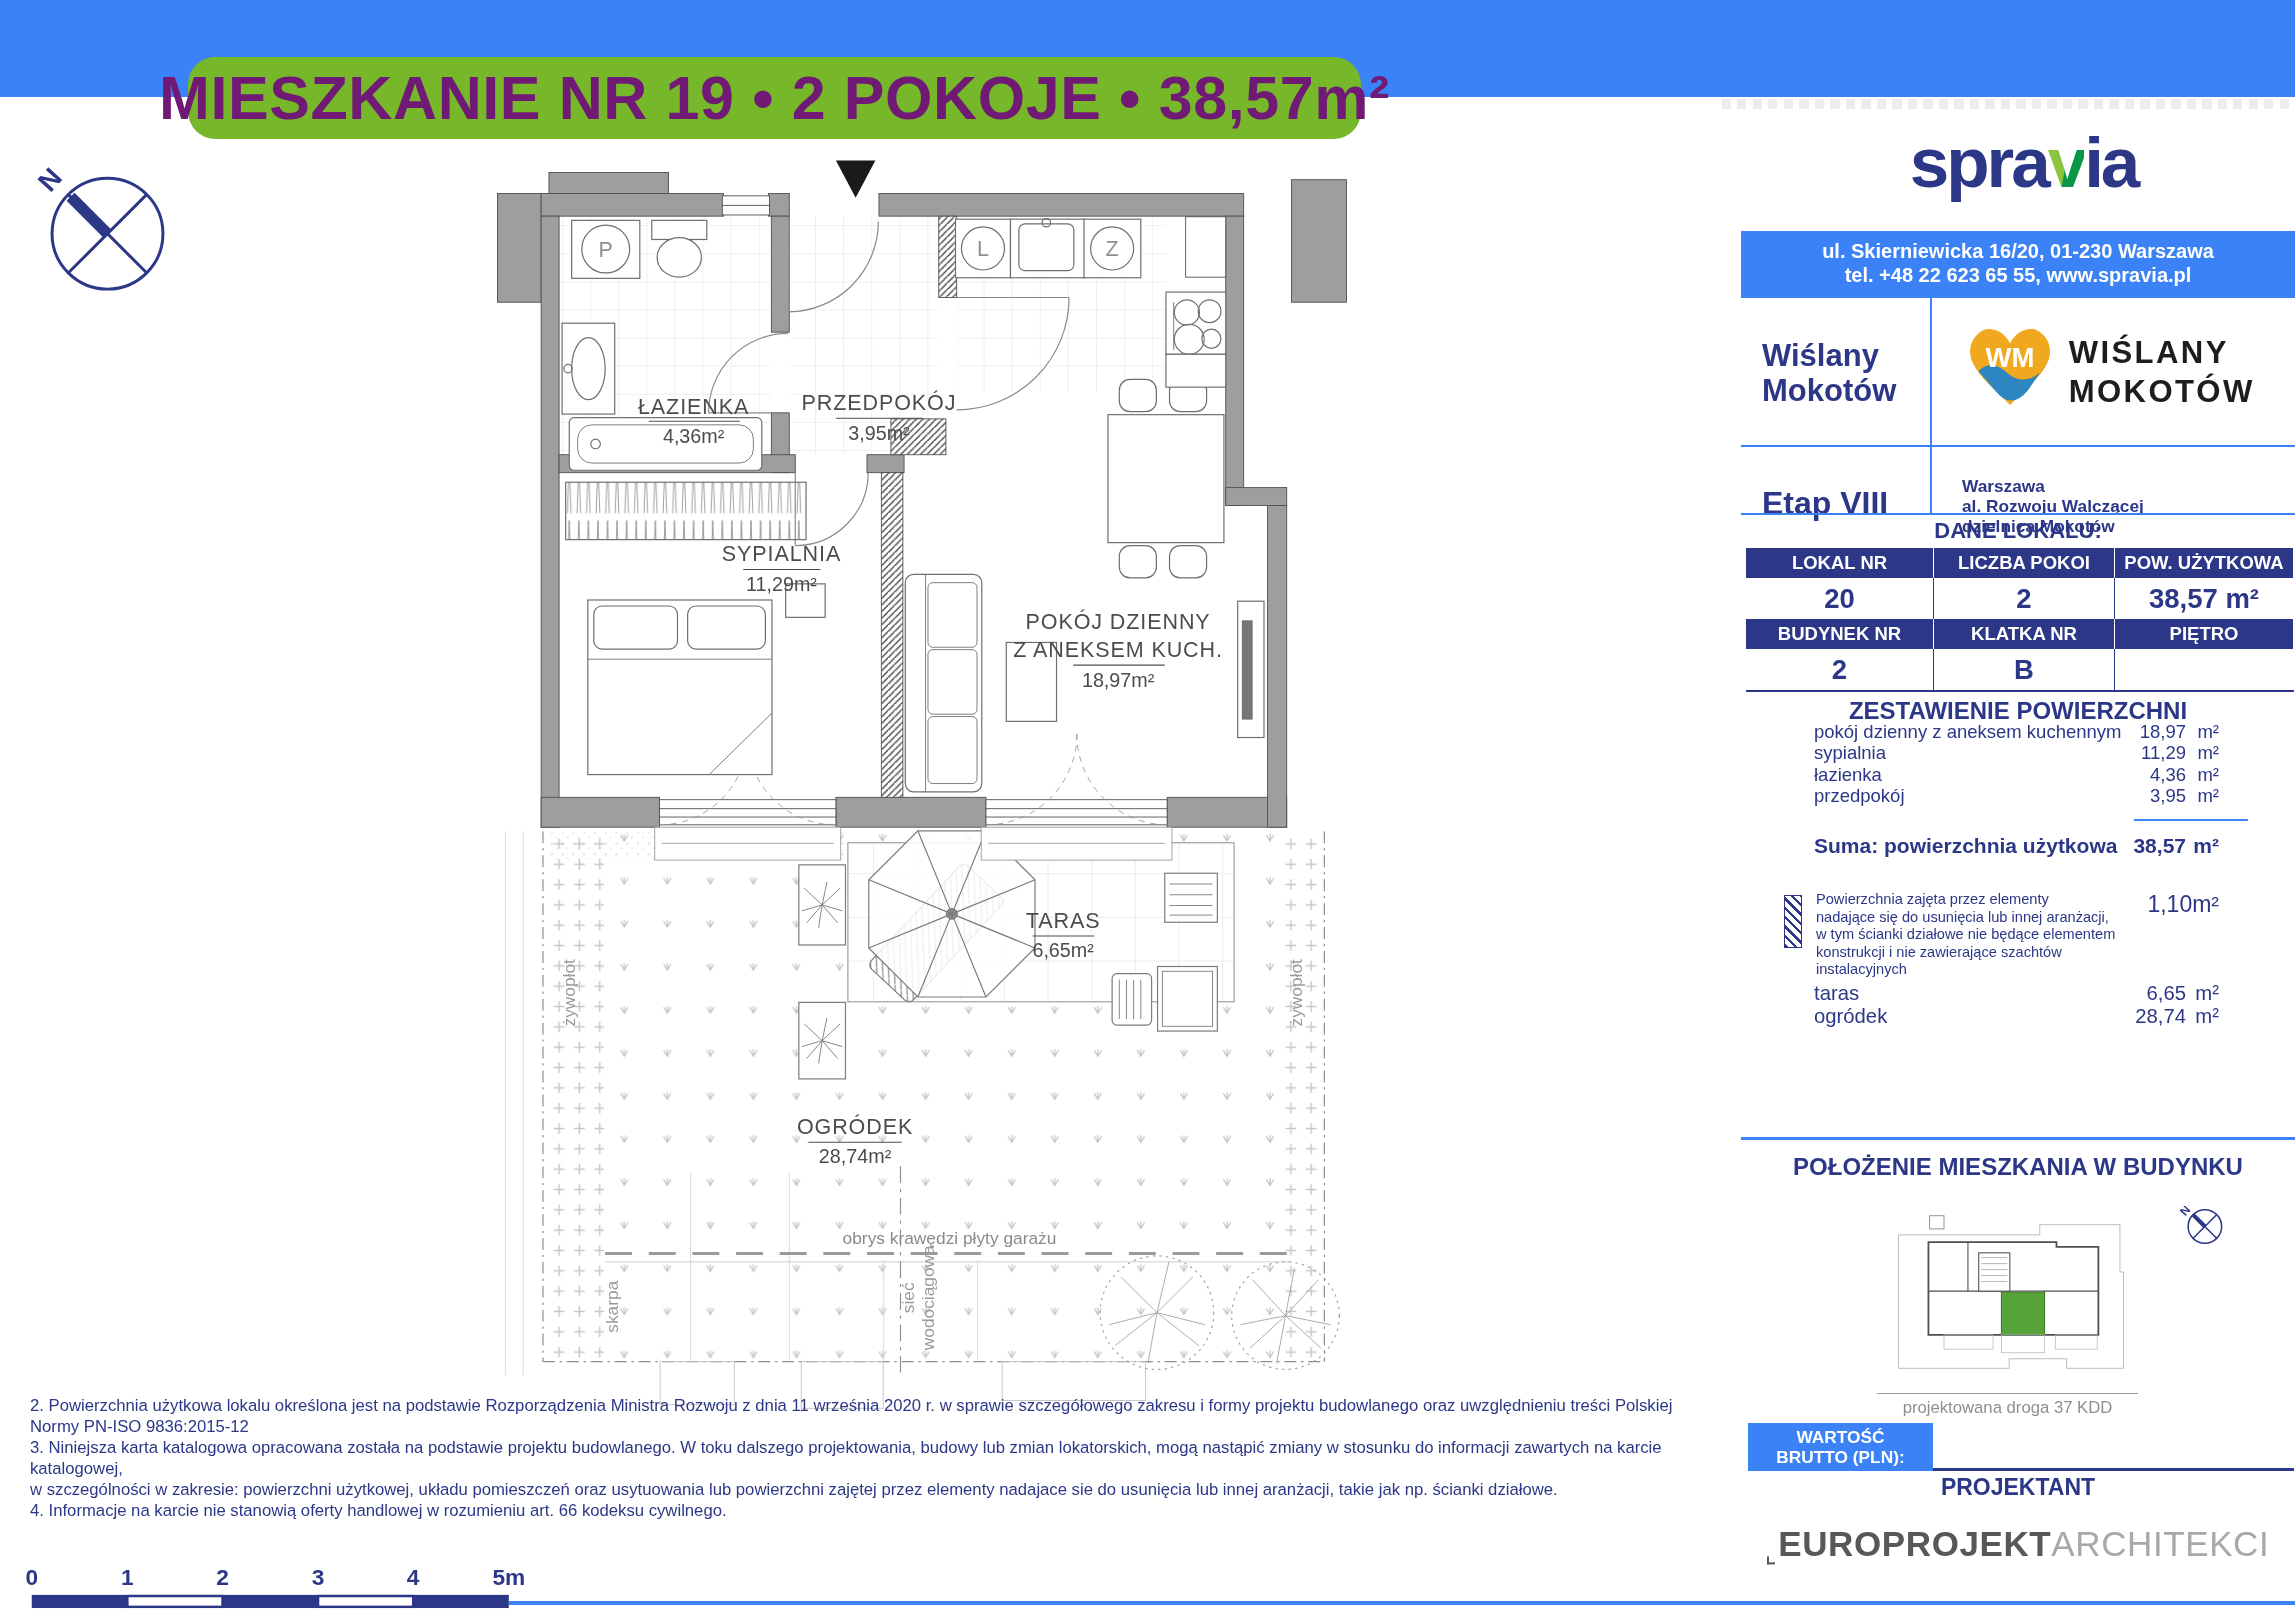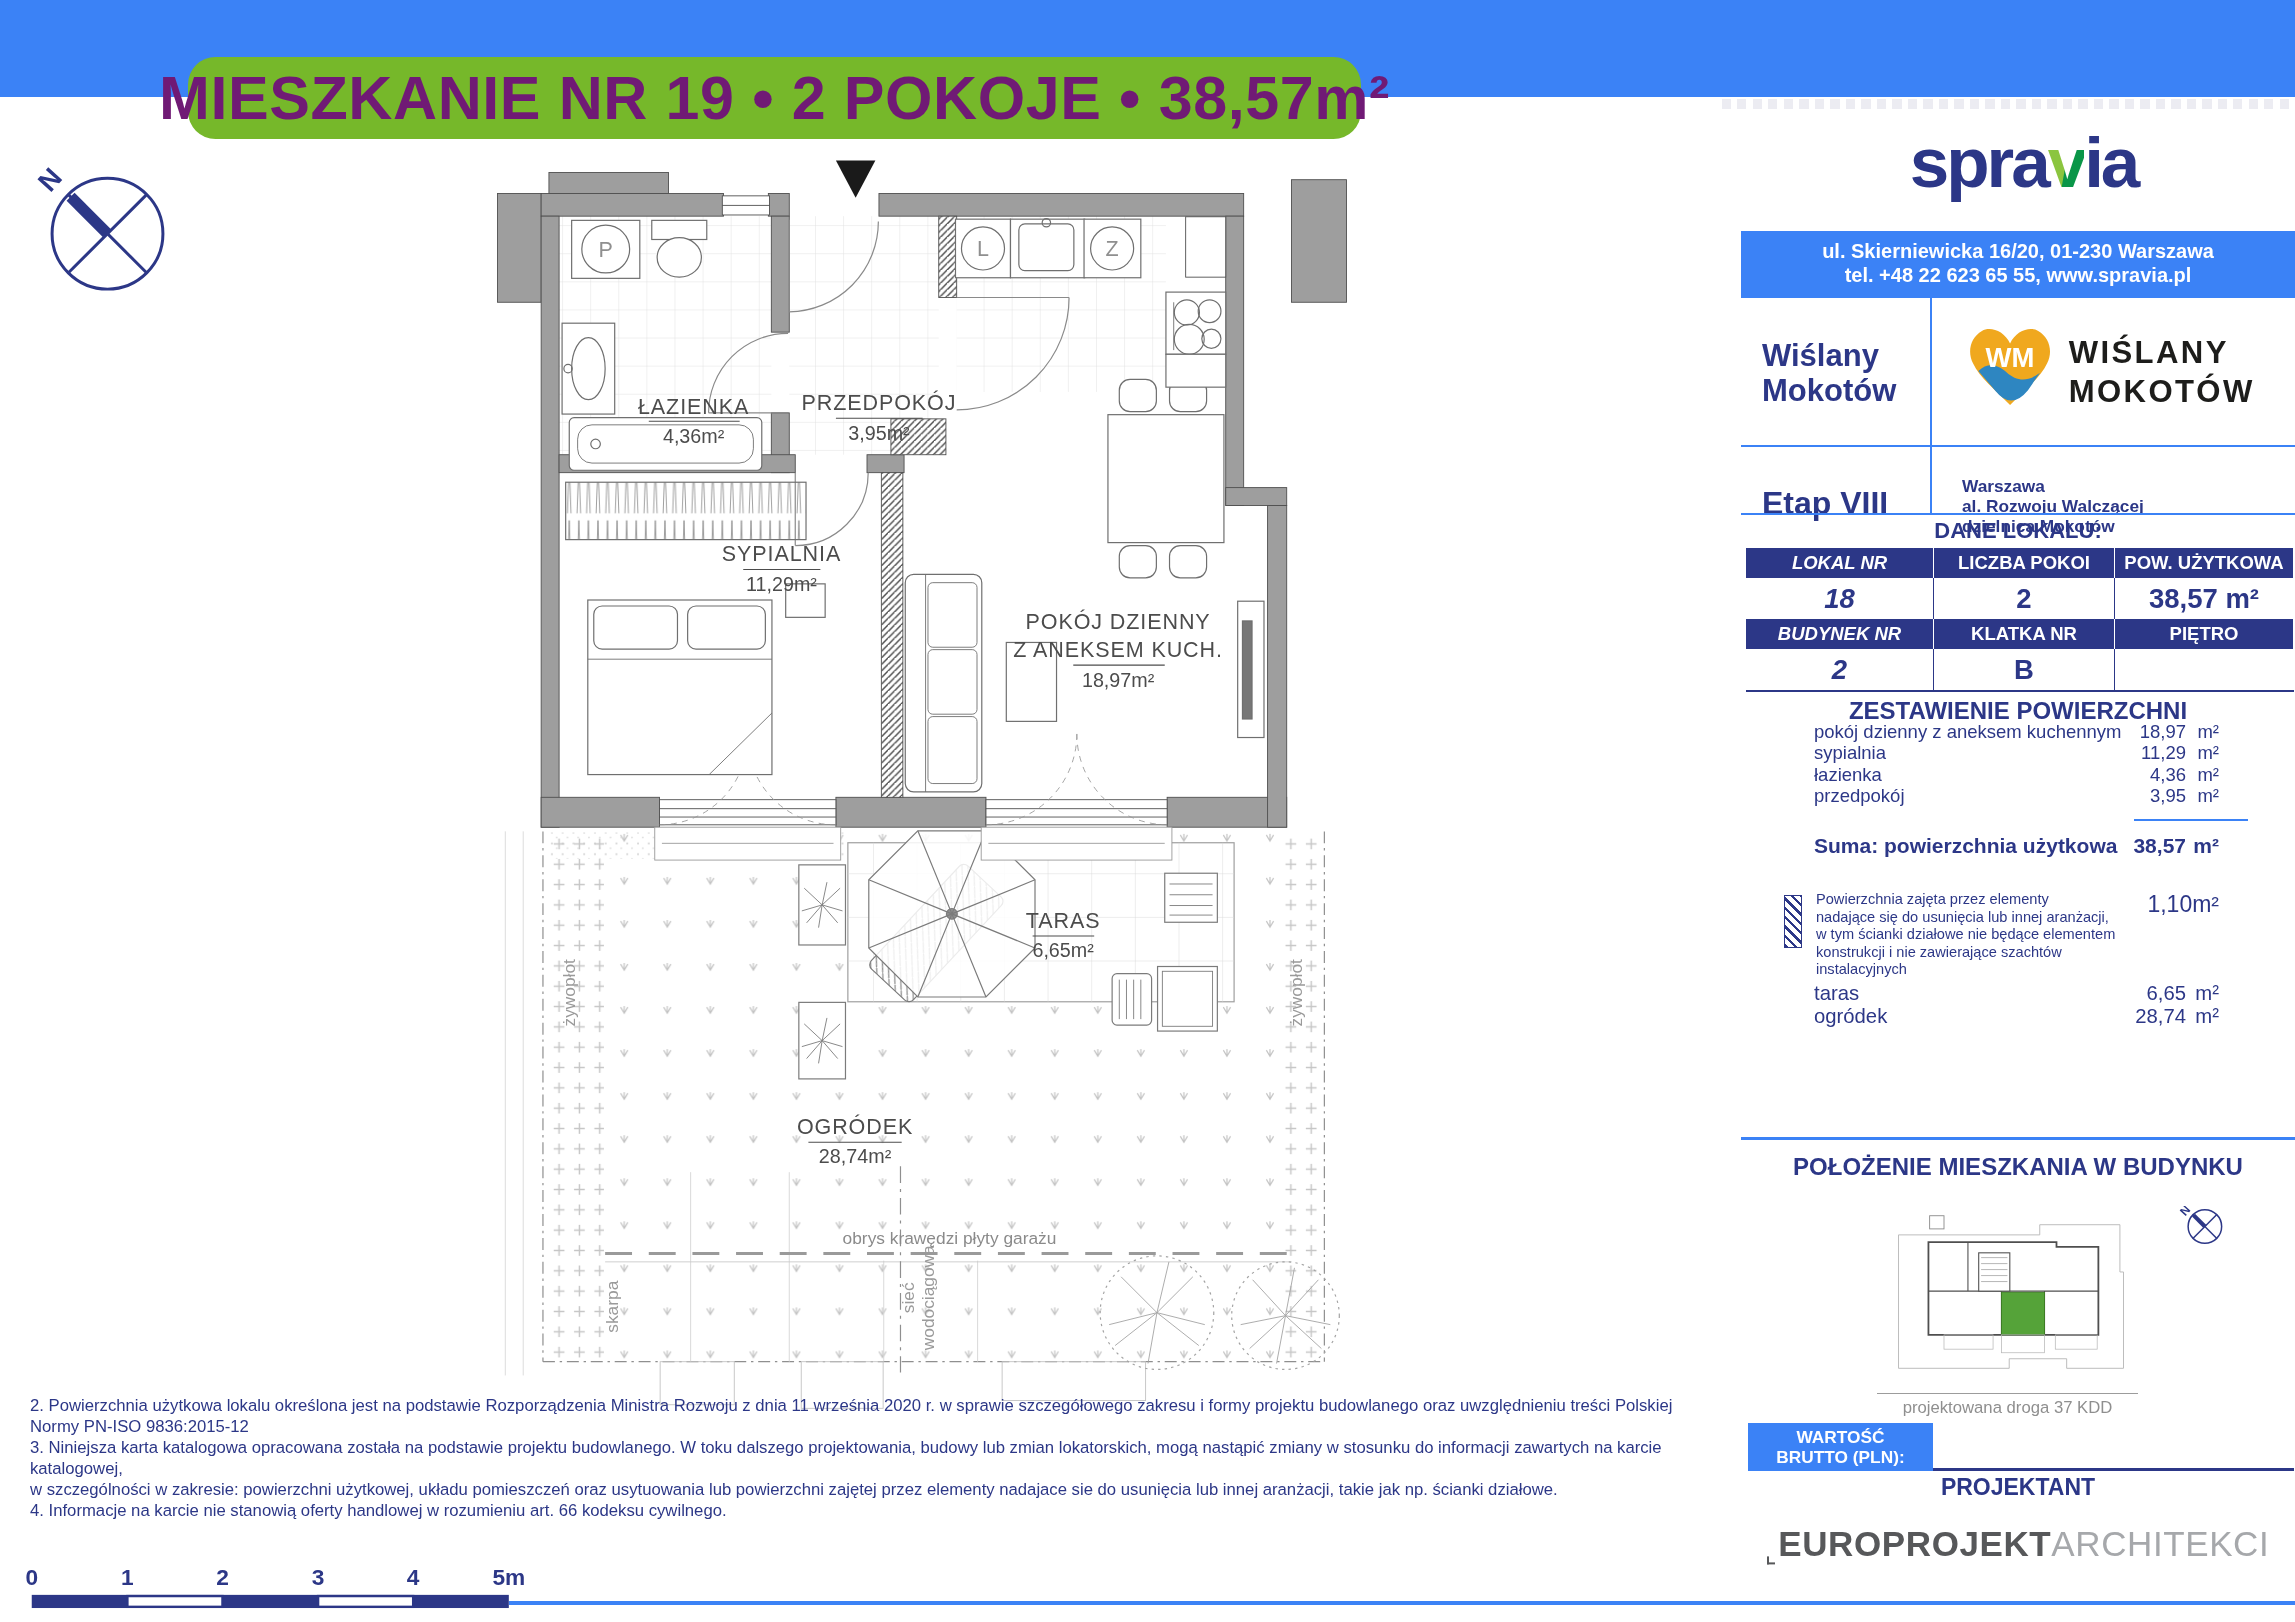--- a/index.html
+++ b/index.html
@@ -30,21 +30,21 @@
   #locblock{left:1962px;top:476px;font-size:17.3px;font-weight:700;line-height:20px;}
   #hdiv2{left:1741px;top:513px;width:554px;height:2.4px;}
   #dane{left:1741px;top:518px;width:554px;font-size:22px;font-weight:700;}
   #unit-table{left:1746px;top:548px;width:548px;border-bottom:2.4px solid #2c3787;}
   #unit-table .row{display:flex;}
   #unit-table .c{box-sizing:border-box;display:flex;align-items:center;justify-content:center;}
   #unit-table .c+ .c{border-left:1.8px solid #2c3787;}
   #unit-table .hc{height:30px;background:#2c3787;color:#fff;font-size:18.5px;font-weight:700;}
   #unit-table .hc+ .hc{border-left:1.8px solid #fff;}
   #unit-table .vc{height:41px;color:#2c3787;font-size:27.5px;font-weight:700;}
-  #unit-table .c0{width:187px;font-style:italic;} #unit-table .c1{width:181px;} #unit-table .c2{width:179px;}
+  #unit-table .c0{width:187px;} #unit-table .c1{width:181px;} #unit-table .c2{width:179px;}
   #ztitle{left:1741px;top:697px;width:554px;font-size:24px;font-weight:700;}
   #arealist{left:1814px;top:721px;width:405px;font-size:18.5px;color:#2c3787;}
   .arow{display:flex;height:21.5px;align-items:center;}
   .arow .lbl{flex:1;}
   .arow .val{width:57px;text-align:right;}
   .arow .unt{width:33px;text-align:right;}
   #sumline{left:2134px;top:819px;width:114px;height:1.8px;}
   #sumrow{left:1814px;top:832px;width:405px;font-size:21px;font-weight:700;color:#2c3787;display:flex;align-items:center;height:27.5px;}
   #sumrow .lbl{flex:1;} #sumrow .val{width:57px;text-align:right;} #sumrow .unt{width:33px;text-align:right;}
   #legicon{left:1784px;top:895px;width:18px;height:53px;border:1.8px solid #2c3787;box-sizing:border-box;
@@ -358,21 +358,21 @@
 
 <div class="abs nvtxt center" id="dane">DANE LOKALU:</div>
 
 <div class="abs" id="unit-table">
   <div class="row">
     <div class="c hc c0">LOKAL NR</div>
     <div class="c hc c1">LICZBA POKOI</div>
     <div class="c hc c2">POW. UŻYTKOWA</div>
   </div>
   <div class="row">
-    <div class="c vc c0">18</div>
+    <div class="c vc c0">20</div>
     <div class="c vc c1">2</div>
     <div class="c vc c2">38,57 m²</div>
   </div>
   <div class="row">
     <div class="c hc c0">BUDYNEK NR</div>
     <div class="c hc c1">KLATKA NR</div>
     <div class="c hc c2">PIĘTRO</div>
   </div>
   <div class="row">
     <div class="c vc c0">2</div>

